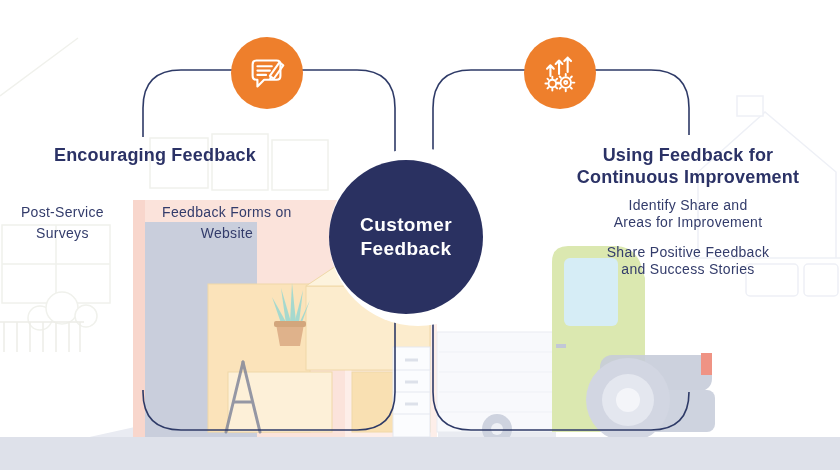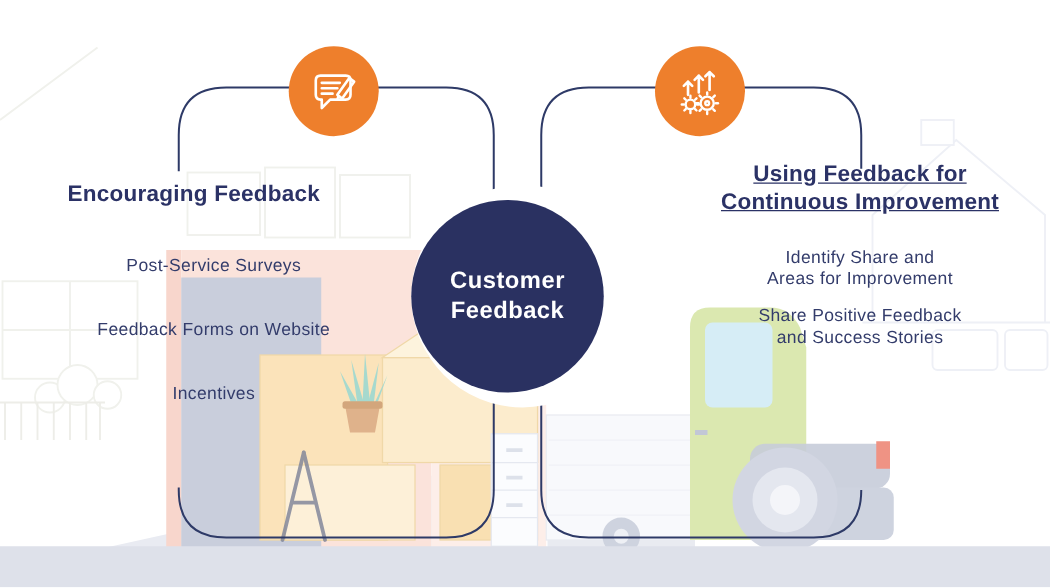--- a/index.html
+++ b/index.html
@@ -29,23 +29,23 @@
     color:#fff;font-size:19px;line-height:24px;font-weight:700;letter-spacing:.4px;
     text-align:center;white-space:pre-line;
   }
   
   .col{position:absolute;z-index:7;text-align:center;}
   .heading{
     font-size:18px;line-height:21.5px;font-weight:700;color:#2b3266;
     letter-spacing:.2px;white-space:pre-line;margin:0;
   }
   .col-left-heading{left:0;top:145px;width:310px;}
-  .col-left-items{left:0;top:202px;width:310px;display:flex;flex-direction:column;gap:30px;margin-left:16px;}
+  .col-left-items{left:0;top:202px;width:310px;display:flex;flex-direction:row;gap:19px;}
   .col-left-items .item{font-size:14px;line-height:21px;}
-  .col-right-heading{left:554px;top:129px;width:268px;text-decoration:underline;}
+  .col-right-heading{left:554px;top:145px;width:268px;}
   .col-right-items{left:554px;top:197px;width:268px;display:flex;flex-direction:column;gap:7px;}
   .col-right-items .item{font-size:14px;line-height:17px;}
   .col-right-items .item:last-child{margin-top:6px;}
   .item{
     font-weight:500;color:#333c6b;letter-spacing:.3px;white-space:pre-line;
   }
 </style>
 </head>
 <body>
 
@@ -190,21 +190,20 @@
     <div class="hub-inner">
       <div class="hub-title">Customer
 Feedback</div>
     </div>
   </div>
 
   <h2 class="col heading col-left-heading">Encouraging Feedback</h2>
   <div class="col col-left-items">
     <div class="item">Post-Service Surveys</div>
     <div class="item">Feedback Forms on Website</div>
-    <div class="item">Incentives</div>
   </div>
 
   <h2 class="col heading col-right-heading">Using Feedback for
 Continuous Improvement</h2>
   <div class="col col-right-items">
     <div class="item">Identify Share and
 Areas for Improvement</div>
     <div class="item">Share Positive Feedback
 and Success Stories</div>
   </div>

